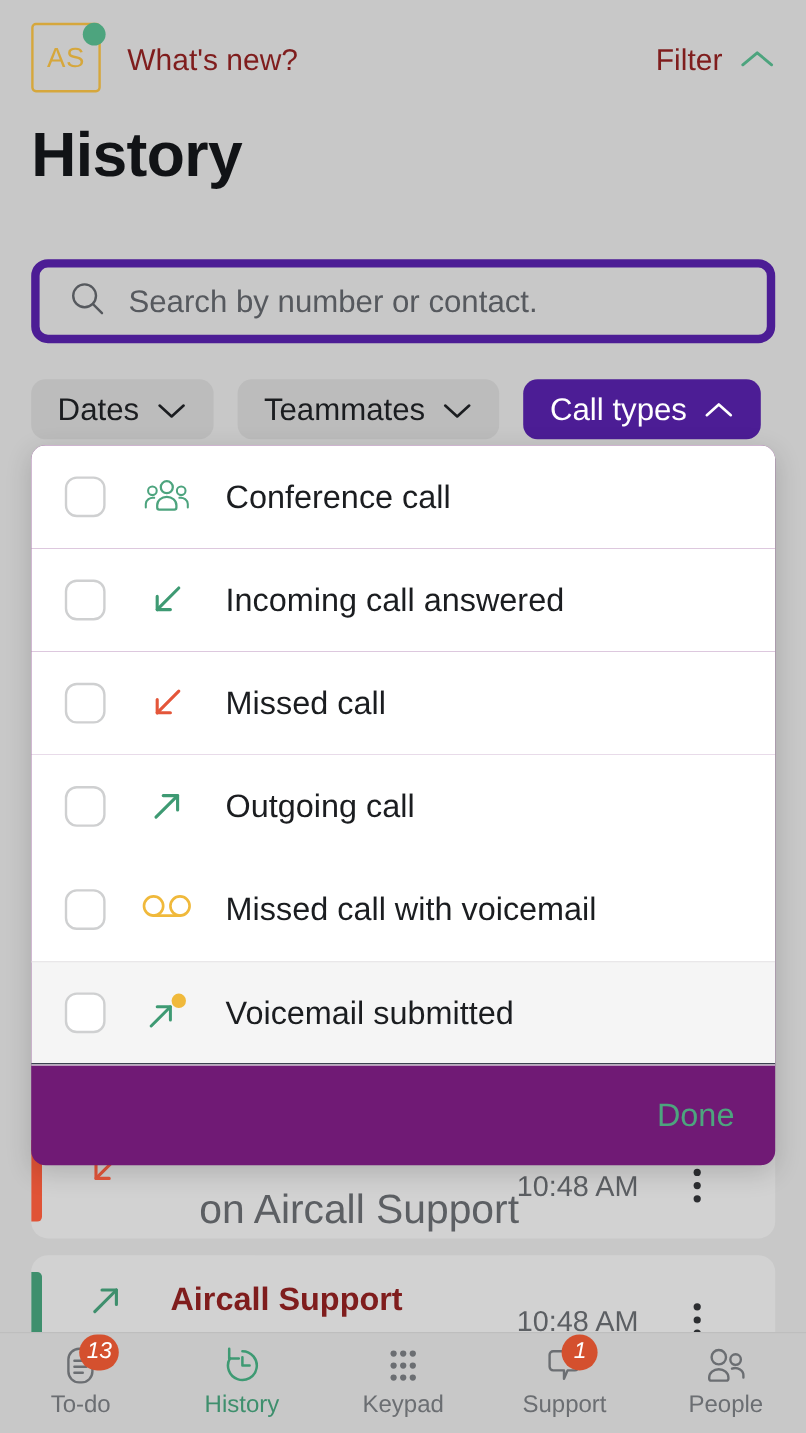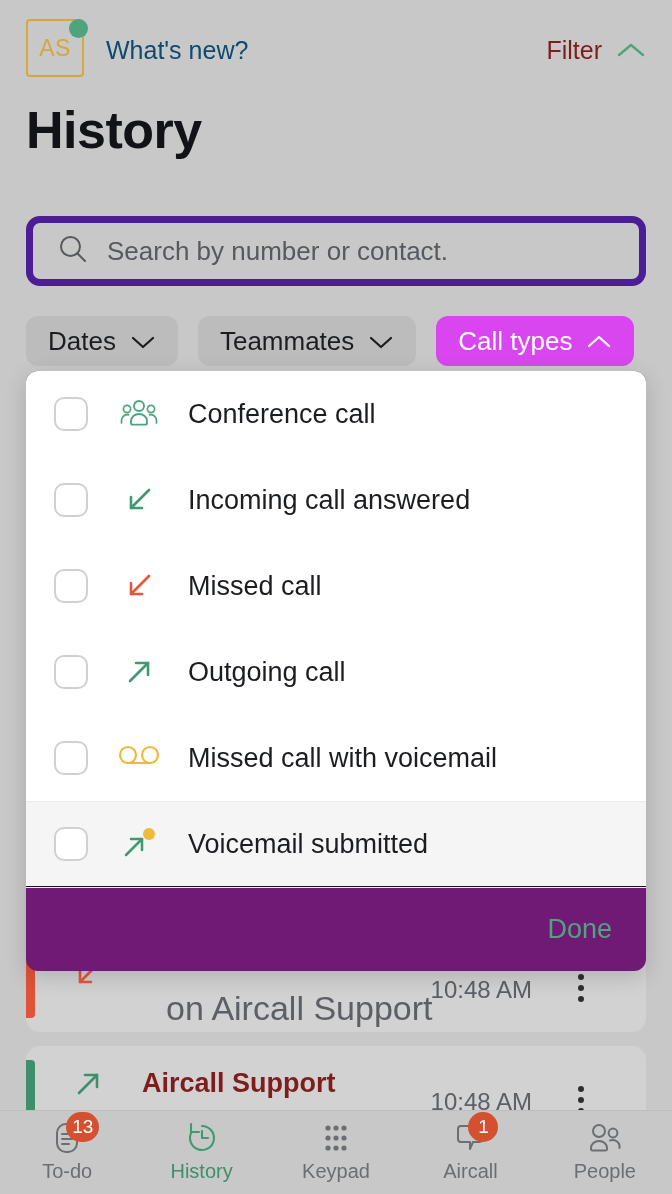--- a/index.html
+++ b/index.html
@@ -29,21 +29,21 @@
     display: flex; align-items: center; justify-content: center;
     color: #d6a73c; font-size: 23px; letter-spacing: 0.5px;
   }
   .presence-dot {
     position: absolute; top: 0px; right: 0px;
     width: 19px; height: 19px; border-radius: 50%;
     background: #4da47e;
   }
   .whats-new {
     margin-left: 18px;
-    color: #0c4a6e; font-size: 25px;
+    color: #7f1d1d; font-size: 25px;
   }
   .filter-btn {
     margin-left: auto;
     display: flex; align-items: center; gap: 14px;
     color: #7f1d1d; font-size: 25px;
   }
   .chev { display: block; }
 
   
   .page-title {
@@ -66,21 +66,21 @@
   .chips {
     position: absolute; top: 316px; left: 26px;
     display: flex; gap: 20px;
   }
   .chip {
     height: 50px; border-radius: 12px;
     background: #bcbcbc; color: #1b1d20;
     display: flex; align-items: center; gap: 14px;
     padding: 0 22px; font-size: 26px;
   }
-  .chip.active { background: #d946ef; color: #ffffff; }
+  .chip.active { background: #4c1d95; color: #ffffff; }
 
   
   .dropdown {
     position: absolute; top: 371px; left: 26px;
     width: 620px;
     background: #701a75;
     border-radius: 12px;
     box-shadow: 0 6px 22px rgba(0,0,0,0.16);
     overflow: hidden;
     z-index: 20;
@@ -149,21 +149,21 @@
     background: #c8c8c8;
     display: flex; align-items: flex-start;
     border-top: 1px solid #bebebe;
   }
   .nav-item {
     flex: 1; display: flex; flex-direction: column;
     align-items: center; justify-content: flex-start;
     padding-top: 9px; gap: 4px;
     position: relative;
   }
-  .nav-icon { position: relative; height: 36px; display: flex; align-items: center; justify-content: center; }
+  .nav-icon { position: relative; height: 36px; display: flex; align-items: center; justify-content: center; font-style: italic; }
   .nav-label { font-size: 20px; color: #6b6e72; }
   .nav-item.active .nav-label { color: #3e8f6d; }
   .badge {
     position: absolute; top: -8px; left: 16px;
     min-width: 30px; height: 30px; padding: 0 6px;
     border-radius: 15px; background: #d4502e; color: #fff;
     font-size: 19px; display: flex; align-items: center; justify-content: center;
   }
 </style>
 </head>
@@ -386,21 +386,21 @@
       <div class="nav-label">Keypad</div>
     </div>
 
     <div class="nav-item">
       <div class="nav-icon">
         <svg width="36" height="36" viewBox="0 0 36 36">
           <path d="M6 9 a3 3 0 0 1 3 -3 h18 a3 3 0 0 1 3 3 v10 a3 3 0 0 1 -3 3 h-6 l-3 7 v-7 h-9 a3 3 0 0 1 -3 -3 z" fill="none" stroke="#6b6e72" stroke-width="2" stroke-linejoin="round"></path>
         </svg>
         <span class="badge">1</span>
       </div>
-      <div class="nav-label">Aircall</div>
+      <div class="nav-label">Support</div>
     </div>
 
     <div class="nav-item">
       <div class="nav-icon">
         <svg width="40" height="34" viewBox="0 0 40 34">
           <circle cx="14" cy="10" r="6" fill="none" stroke="#6b6e72" stroke-width="2"></circle>
           <path d="M6 27 a8 7 0 0 1 16 0 v1 a1.5 1.5 0 0 1 -1.5 1.5 h-13 a1.5 1.5 0 0 1 -1.5 -1.5 z" fill="none" stroke="#6b6e72" stroke-width="2"></path>
           <circle cx="28" cy="12" r="4.4" fill="none" stroke="#6b6e72" stroke-width="2"></circle>
           <path d="M25 19.5 a7 6 0 0 1 9.5 6 v1.5" fill="none" stroke="#6b6e72" stroke-width="2" stroke-linecap="round"></path>
         </svg>

